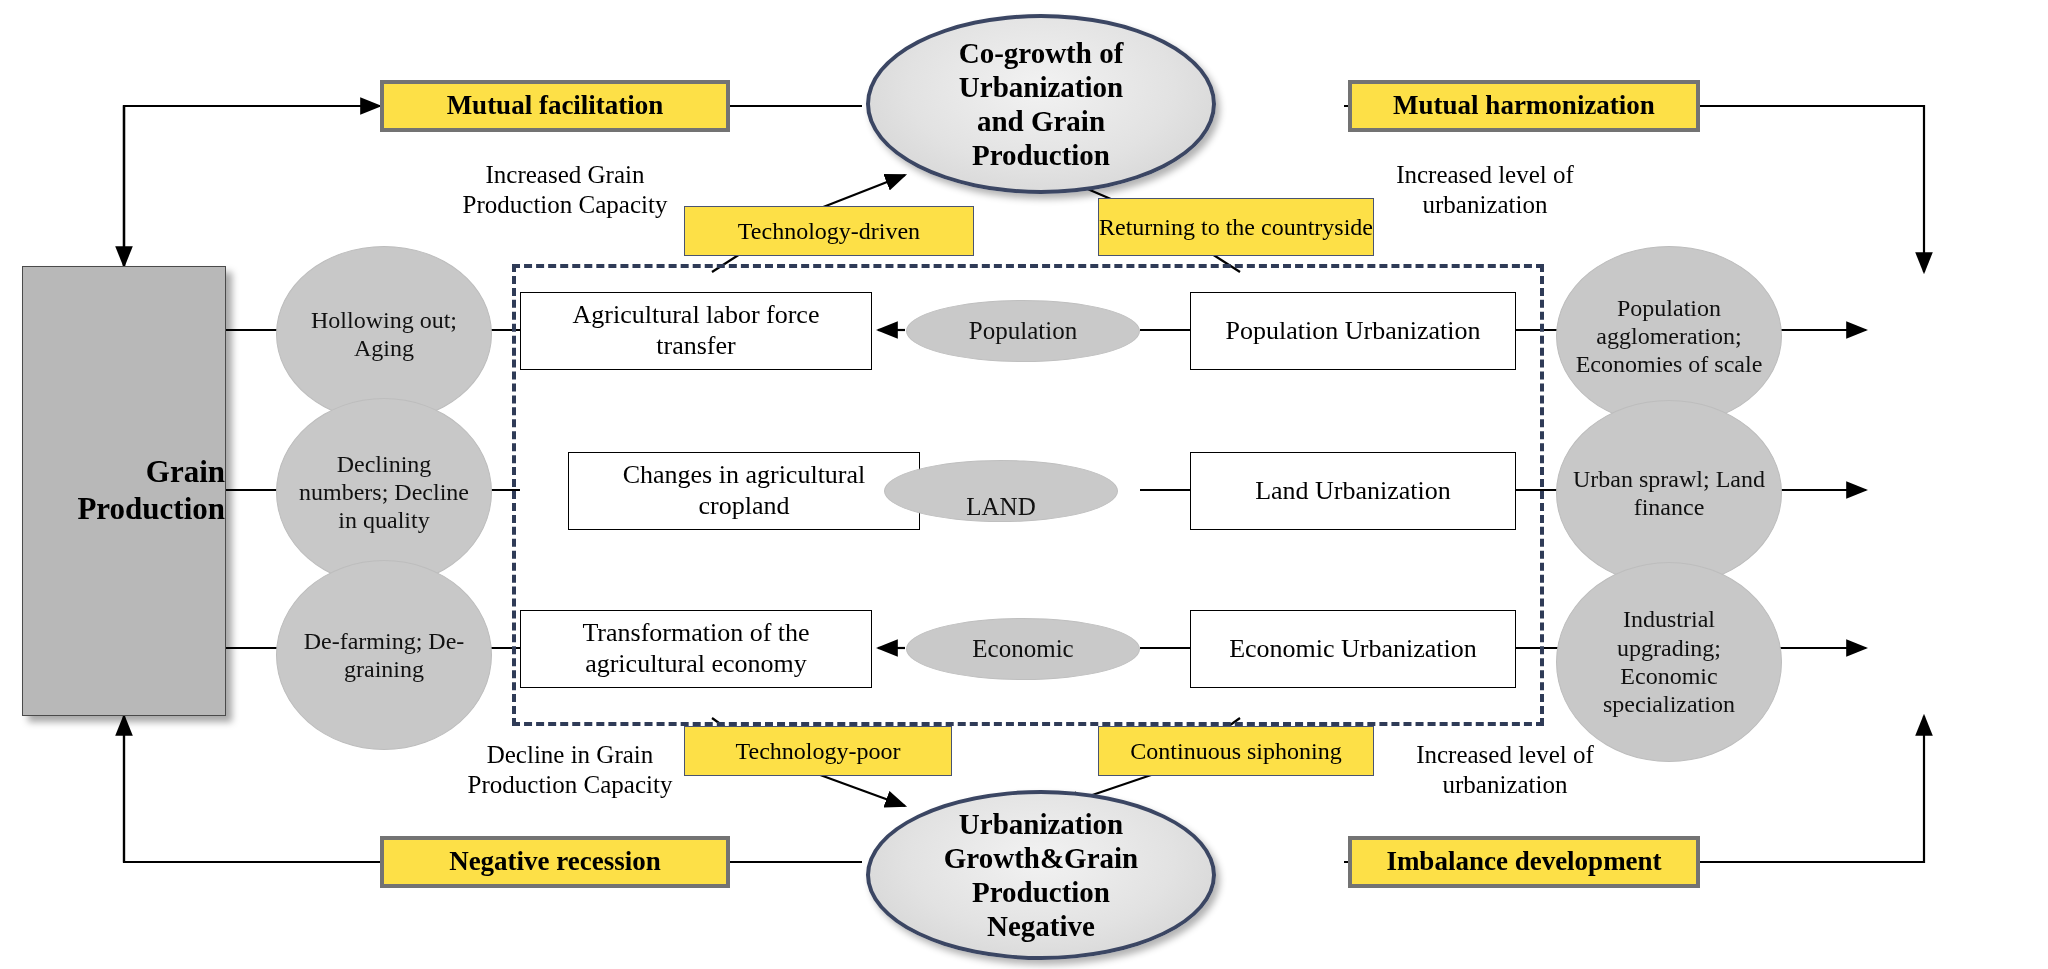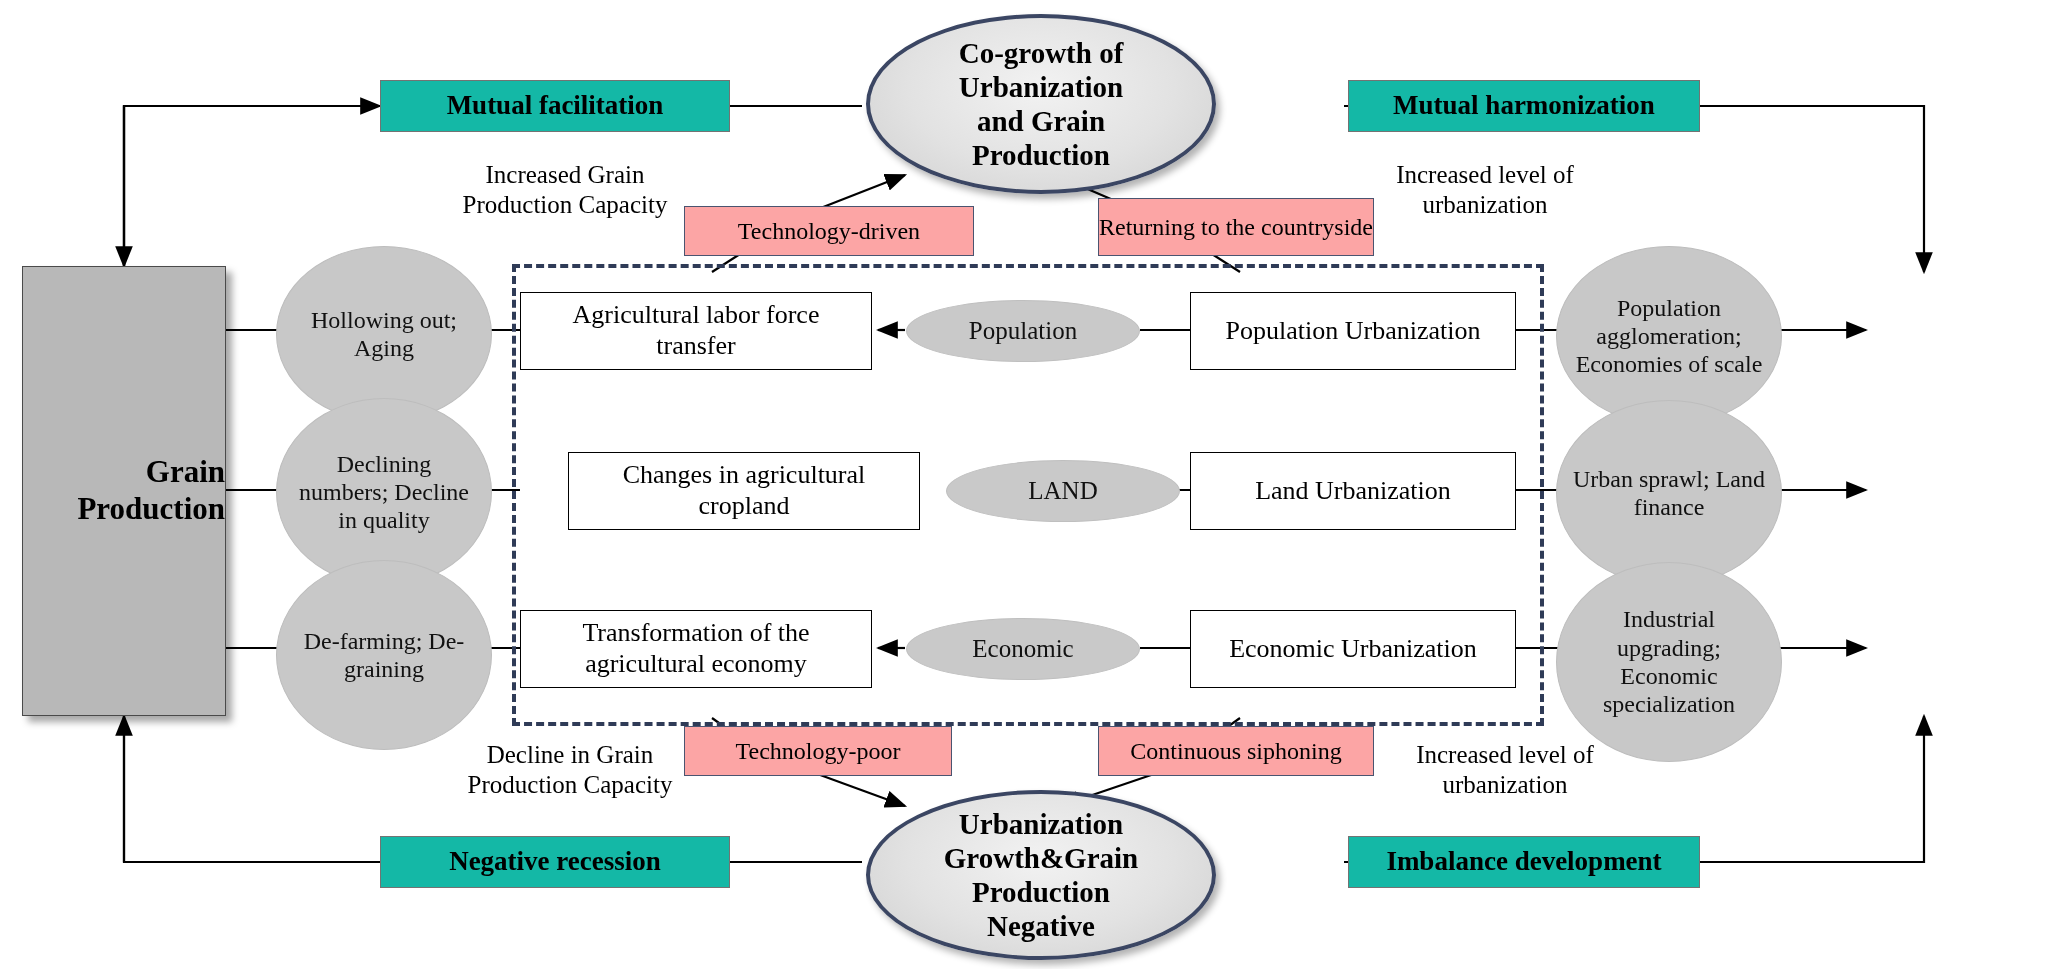--- a/index.html
+++ b/index.html
@@ -30,30 +30,30 @@
     background: #b8b8b8;
     border: 1px solid #4a4a4a;
     font-weight: bold;
     font-size: 31px;
     color: #000;
     box-shadow: 6px 6px 7px rgba(0,0,0,0.35);
   }
 
   
   .banner {
-    background: #14b8a6;
-    border: 1px solid #737373;
+    background: #fde047;
+    border: 4px solid #737373;
     font-weight: bold;
     font-size: 27px;
     color: #000;
   }
 
   
   .tagbox {
-    background: #fca5a5;
+    background: #fde047;
     border: 1px solid #4a5470;
     font-size: 24px;
     color: #000;
     justify-content: center;
   }
 
   
   .whitebox {
     background: #ffffff;
     border: 1.5px solid #000000;
@@ -267,21 +267,21 @@
   <div class="node whitebox" style="left:520px; top:452px; width:352px; height:78px;margin-left:48px;">
     <span>Changes in agricultural cropland</span>
   </div>
   <div class="node whitebox" style="left:520px; top:610px; width:352px; height:78px;">
     <span>Transformation of the agricultural economy</span>
   </div>
 
   <div class="node mid-ellipse" style="left:906px; top:300px; width:234px; height:62px;">
     <span>Population</span>
   </div>
-  <div class="node mid-ellipse" style="left:946px; top:460px; width:234px; height:62px;">
+  <div class="node mid-ellipse" style="left:884px; top:460px; width:234px; height:62px;align-items:flex-end;">
     <span>LAND</span>
   </div>
   <div class="node mid-ellipse" style="left:906px; top:618px; width:234px; height:62px;">
     <span>Economic</span>
   </div>
 
   <div class="node whitebox" style="left:1190px; top:292px; width:326px; height:78px;">
     <span>Population Urbanization</span>
   </div>
   <div class="node whitebox" style="left:1190px; top:452px; width:326px; height:78px;">

